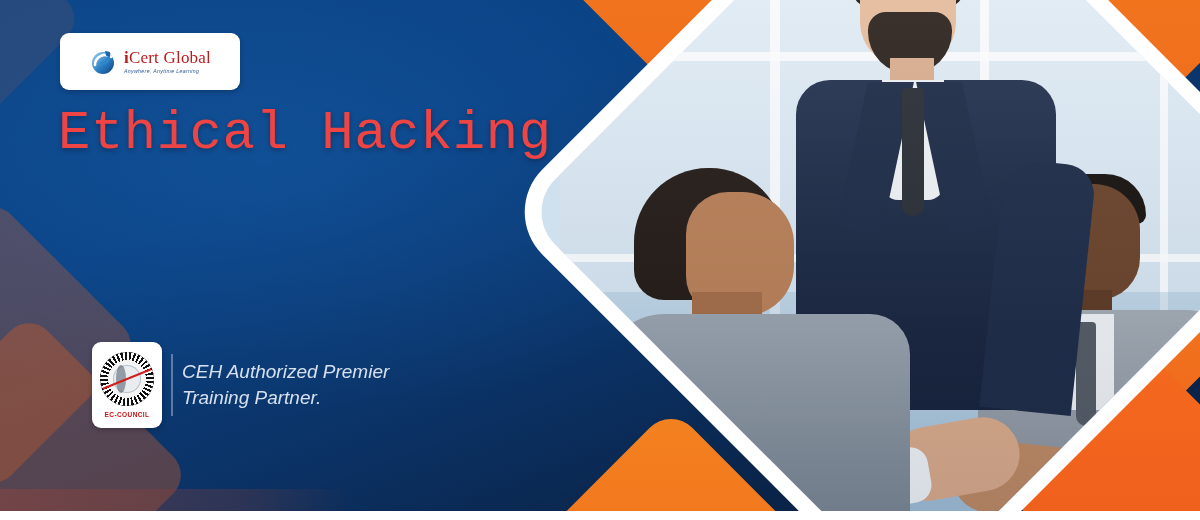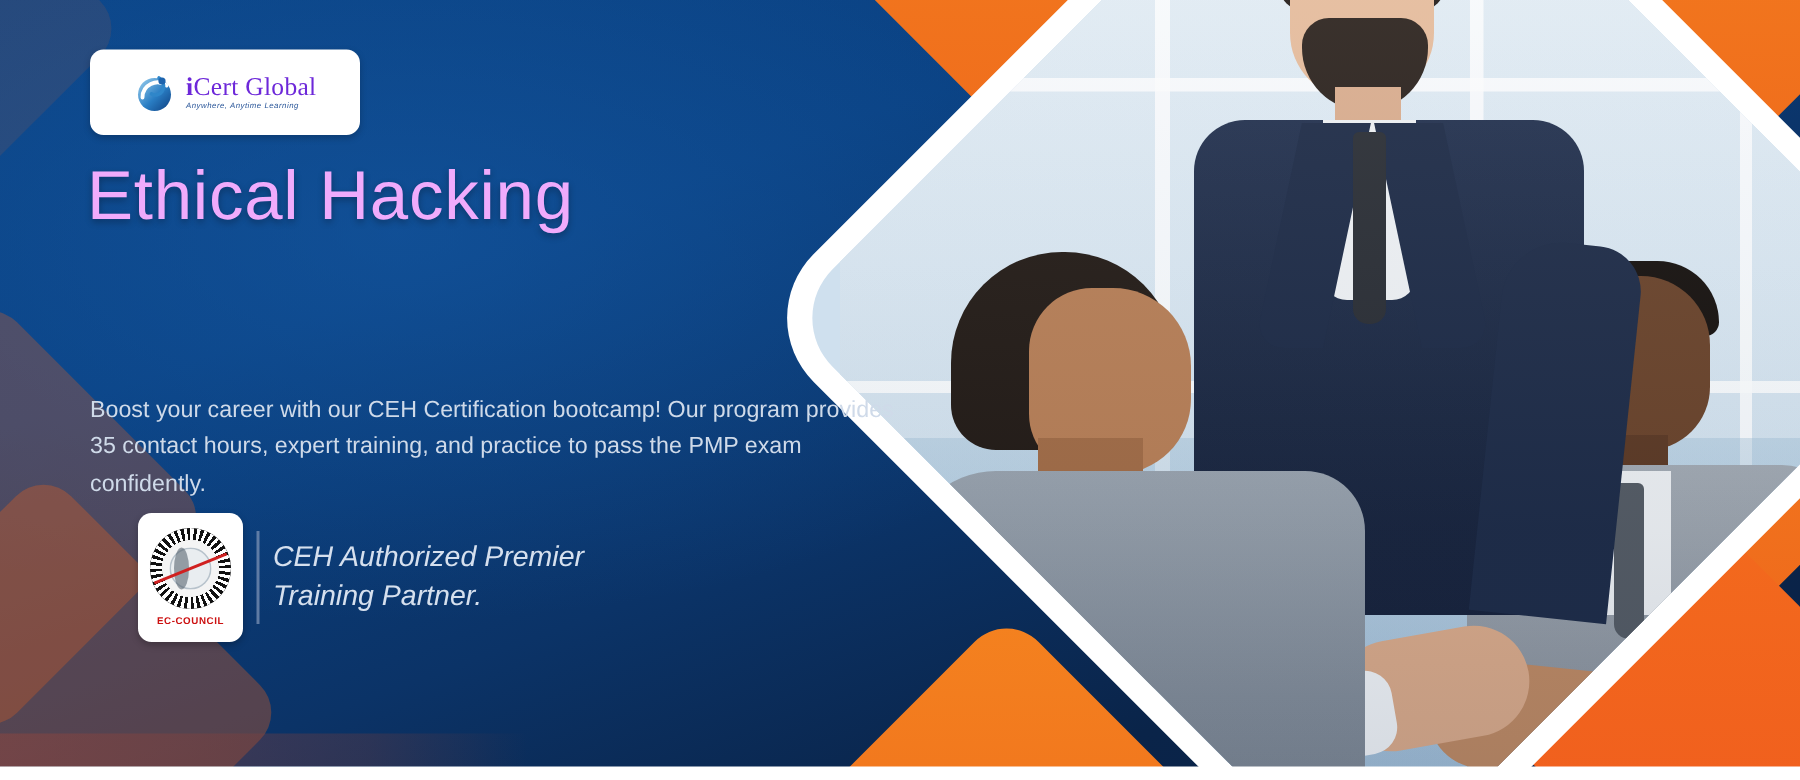--- a/index.html
+++ b/index.html
@@ -250,33 +250,34 @@
     width:180px; height:57px;
     background:#ffffff; border-radius:9px;
     display:flex; align-items:center; justify-content:center;
     box-shadow:0 2px 5px rgba(0,0,0,.22);
   }
   .logo-row{ display:flex; align-items:center; gap:5px; }
   .logo-mark{ position:relative; width:30px; height:30px; flex:0 0 30px; }
   .logo-text{ display:flex; flex-direction:column; line-height:1; }
   .logo-name{
     font-family:"Liberation Serif", serif;
-    font-size:17px; color:#6d28d9; letter-spacing:.2px; white-space:nowrap;
+    font-size:17px; color:#b91c1c; letter-spacing:.2px; white-space:nowrap;
   }
   .logo-name b{ font-weight:bold; }
   .logo-tag{
     font-size:5.2px; color:#2a5699; letter-spacing:.35px;
     margin-top:3px; white-space:nowrap; font-style:italic;
   }
 
   .title{
     position:absolute; left:58px; top:108px; width:580px;
-    font-size:46px; line-height:.98; font-weight:300;
-    color:#f0abfc; letter-spacing:.5px;
+    font-size:54px; line-height:.98; font-weight:300;
+    color:#ef4444; letter-spacing:.5px;
     text-shadow:0 2px 5px rgba(0,0,0,.30);
+    font-family:Liberation Mono, monospace;
   }
   .title span{ display:block; }
 
   .subtitle{
     position:absolute; left:60px; top:235px;
     font-size:21px; letter-spacing:.3px; font-weight:400;
     color:#c9d6e8; white-space:nowrap;
   }
 
   .para{
@@ -423,21 +424,20 @@
           <div class="logo-tag">Anywhere, Anytime Learning</div>
         </div>
       </div>
     </div>
 
     <div class="title">
       <span>Ethical Hacking</span>
     </div>
 
 
-    <div class="para">Boost your career with our CEH Certification bootcamp! Our program provides 35 contact hours, expert training, and practice to pass the PMP exam confidently.</div>
 
     <div class="partner">
       <div class="ec-badge">
         <div class="ec-seal">
           <div class="ec-ticks"></div>
           <div class="ec-globe"></div>
           <div class="ec-slash"></div>
         </div>
         <div class="ec-name">EC-COUNCIL</div>
       </div>

